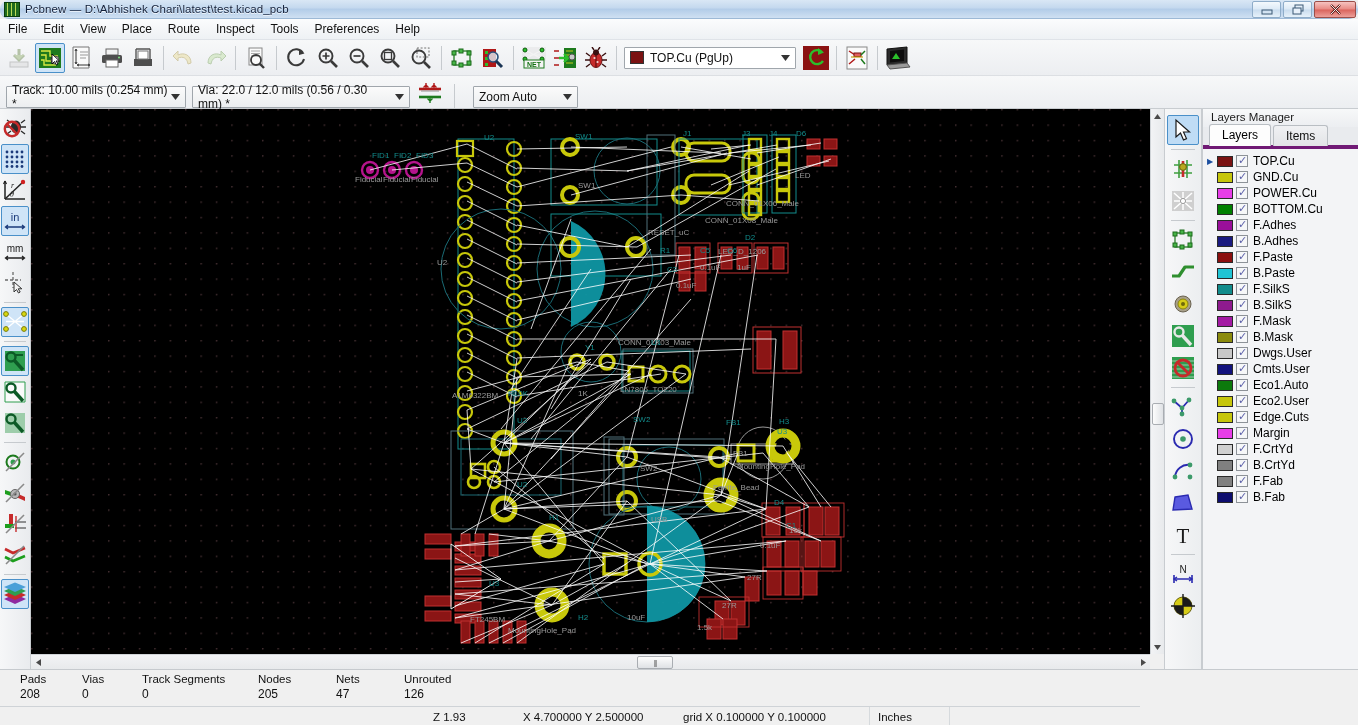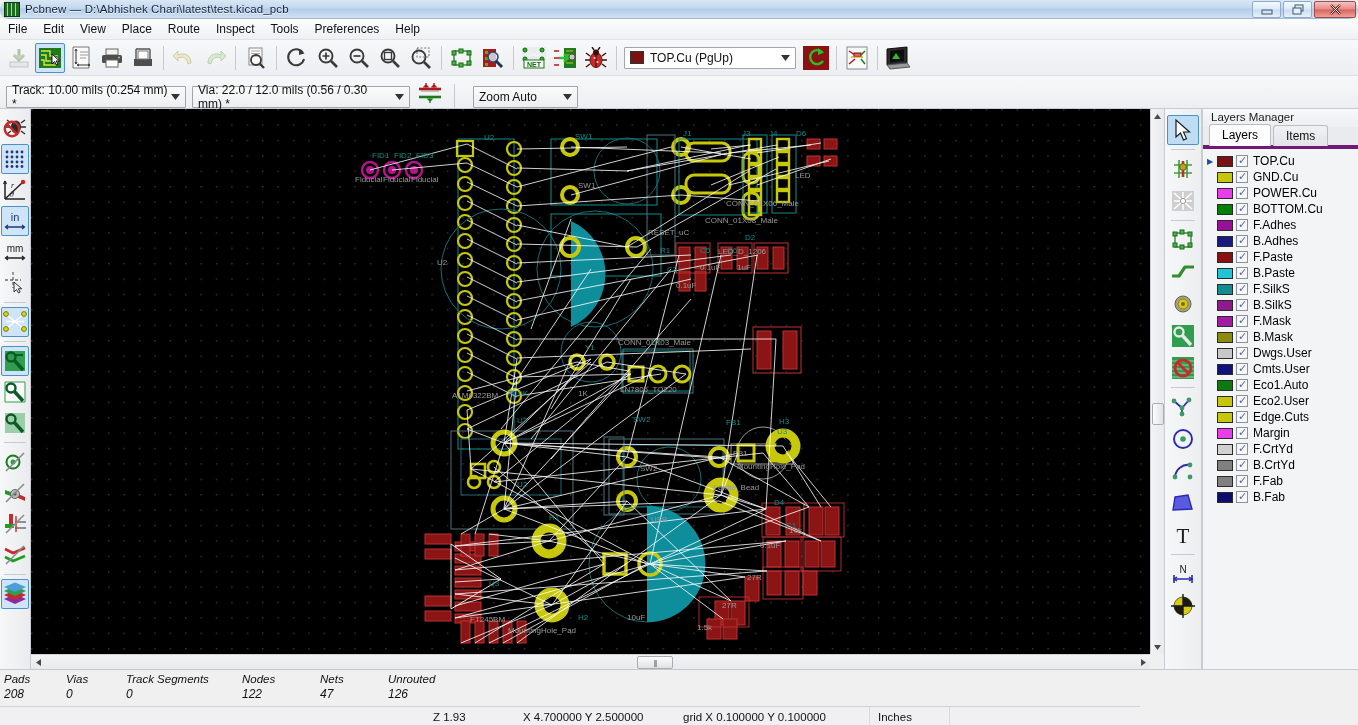--- a/index.html
+++ b/index.html
@@ -193,21 +193,21 @@
     content: "\2713"; position: absolute; left: 1px; top: -2px;
     font-size: 11px; color: #5b5fa8; line-height: 13px;
   }
   .lm-name { white-space: nowrap; }
 
   
   .statusbar {
     position: absolute; left: 0; top: 669px; width: 1358px; height: 56px;
     background: #f0f0f0; border-top: 1px solid #c6cace;
   }
-  .stat-counts { position: absolute; left: 4px; top: 3px; display: flex; font-style: italic; }
+  .stat-counts { position: absolute; left: 20px; top: 3px; display: flex; }
   .stat-col { margin-right: 20px; }
   .stat-label { font-size: 11.5px; color: #111; }
   .stat-val { font-size: 12px; color: #111; margin-top: 2px; }
   .stat-line2 {
     position: absolute; left: 0; top: 36px; width: 1140px; height: 20px;
     border-top: 1px solid #cfd3d7;
     display: flex; align-items: center; font-size: 11.5px; color: #111;
   }
   .sf { height: 20px; display: flex; align-items: center; padding: 0 8px;
         border-right: 1px solid #d6dadd; }
@@ -1377,21 +1377,21 @@
         <div class="stat-col" style="min-width: 40px;">
           <div class="stat-label">Vias</div>
           <div class="stat-val">0</div>
         </div>
         <div class="stat-col" style="min-width: 96px;">
           <div class="stat-label">Track Segments</div>
           <div class="stat-val">0</div>
         </div>
         <div class="stat-col" style="min-width: 58px;">
           <div class="stat-label">Nodes</div>
-          <div class="stat-val">122</div>
+          <div class="stat-val">205</div>
         </div>
         <div class="stat-col" style="min-width: 48px;">
           <div class="stat-label">Nets</div>
           <div class="stat-val">47</div>
         </div>
         <div class="stat-col" style="min-width: 70px;">
           <div class="stat-label">Unrouted</div>
           <div class="stat-val">126</div>
         </div>
       </div>

